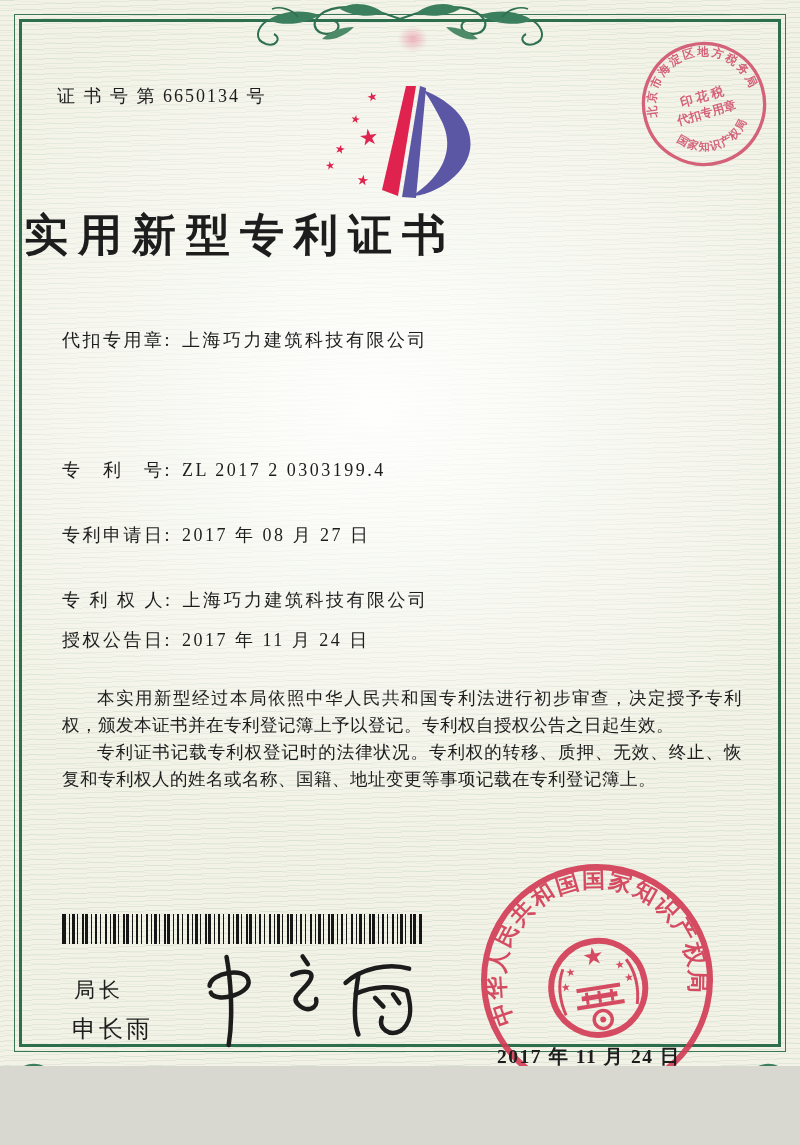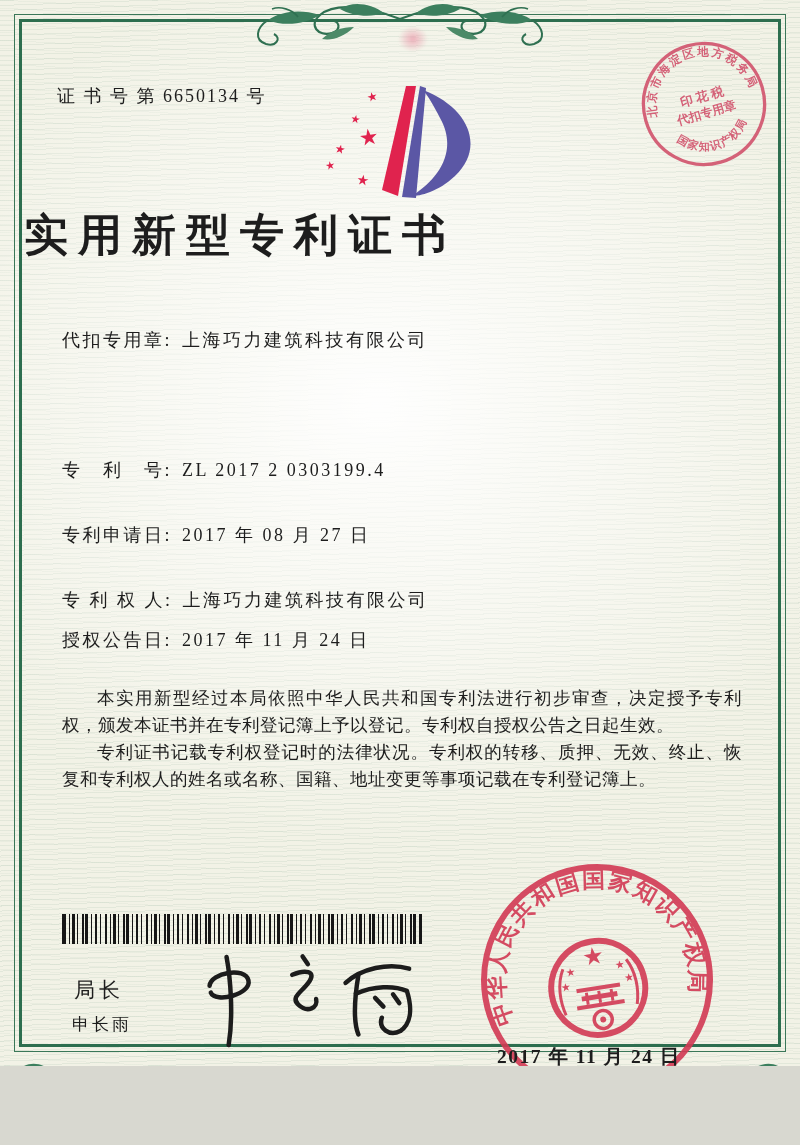--- a/index.html
+++ b/index.html
@@ -35,21 +35,21 @@
       #161616 5px 6px, rgba(0,0,0,0) 6px 8px,
       #161616 8px 11px, rgba(0,0,0,0) 11px 13px,
       #161616 13px 14px, rgba(0,0,0,0) 14px 18px,
       #161616 18px 20px, rgba(0,0,0,0) 20px 21px,
       #161616 21px 24px, rgba(0,0,0,0) 24px 27px,
       #161616 27px 28px, rgba(0,0,0,0) 28px 31px,
       #161616 31px 33px, rgba(0,0,0,0) 33px 36px,
       #161616 36px 37px, rgba(0,0,0,0) 37px 41px);
   }
   .sig-title{left:74px;top:976px;font-size:21px;letter-spacing:4px;font-family:"Liberation Sans","DejaVu Sans",sans-serif;}
-  .sig-name{left:72px;top:1013px;font-size:17px;letter-spacing:3px;font-family:"Liberation Sans","DejaVu Sans",sans-serif;}
+  .sig-name{left:72px;top:1013px;font-size:24px;letter-spacing:3px;font-family:"Liberation Sans","DejaVu Sans",sans-serif;}
   .sig-script{left:198px;top:942px;}
   .seal-top{left:638px;top:38px;transform:rotate(-16deg);opacity:0.92;}
   .seal-bottom{left:477px;top:860px;transform:rotate(-9deg);opacity:0.9;}
   .seal-date{left:497px;top:1043px;font-size:19.5px;letter-spacing:1.5px;font-weight:600;}
   .footer{left:0;right:0;top:1099px;text-align:center;font-size:15.5px;letter-spacing:1px;padding-left:17px;}
   .orn-top{left:234px;top:1px;}
   .orn-bl{left:16px;top:1052px;}
   .orn-br{left:724px;top:1052px;}
   .smudge{left:398px;top:26px;width:30px;height:26px;border-radius:50%;
     background:radial-gradient(ellipse at center, rgba(230,110,140,0.5), rgba(230,110,140,0) 70%);

